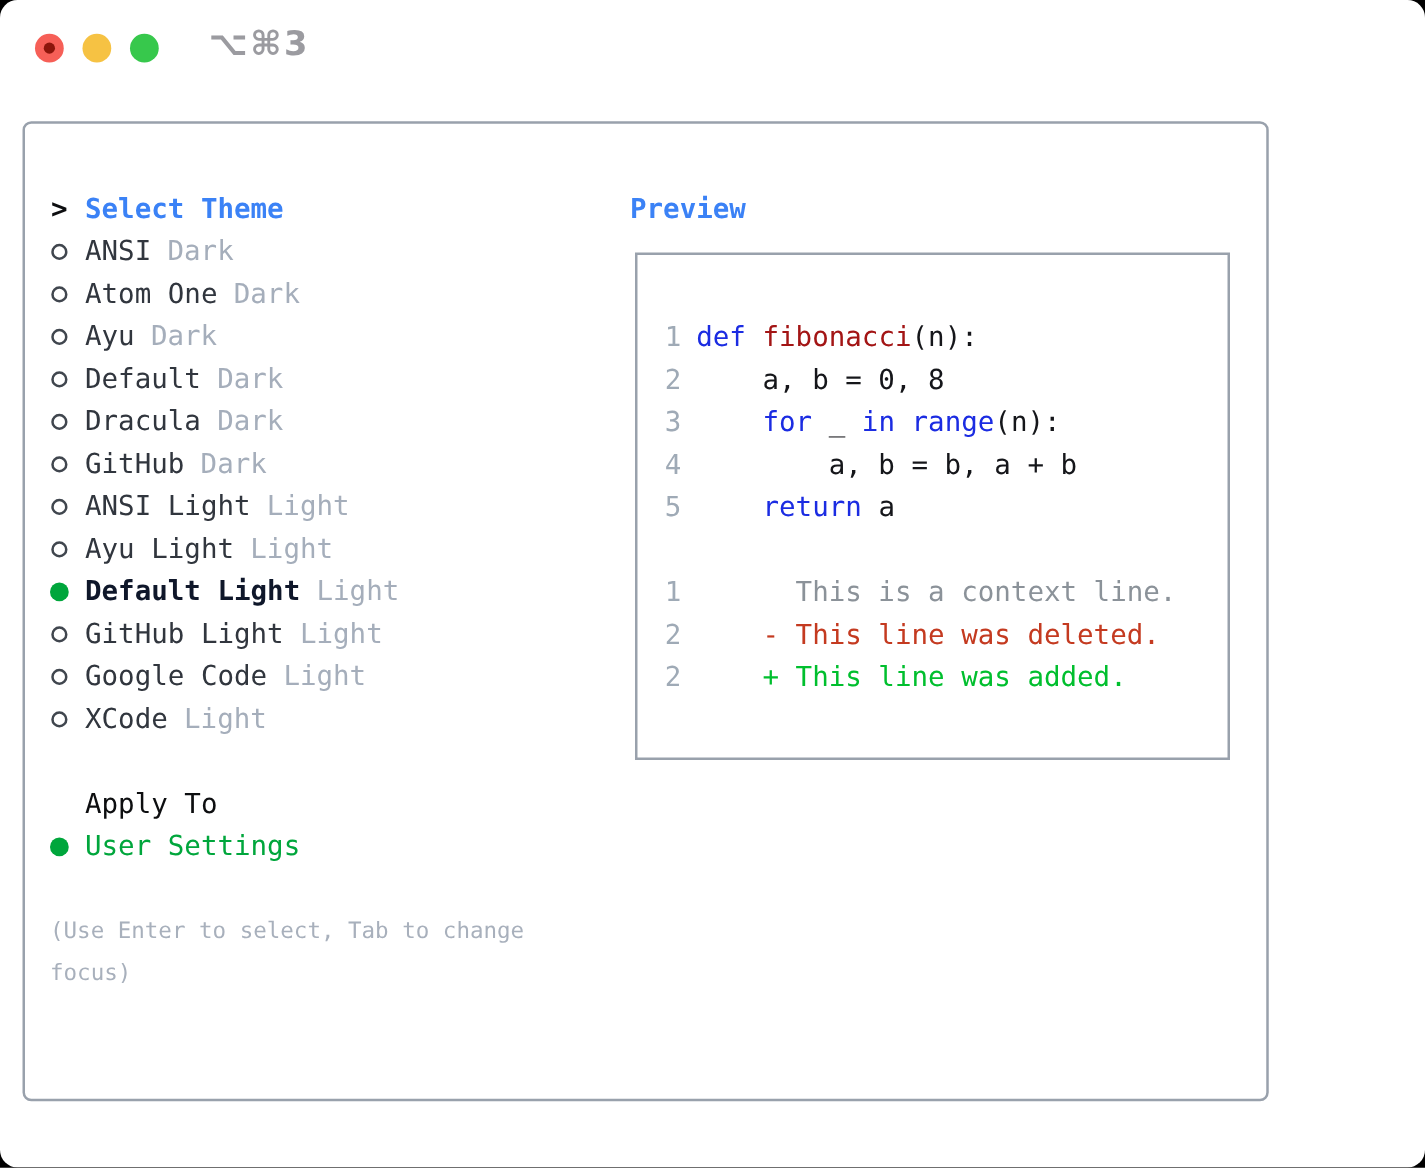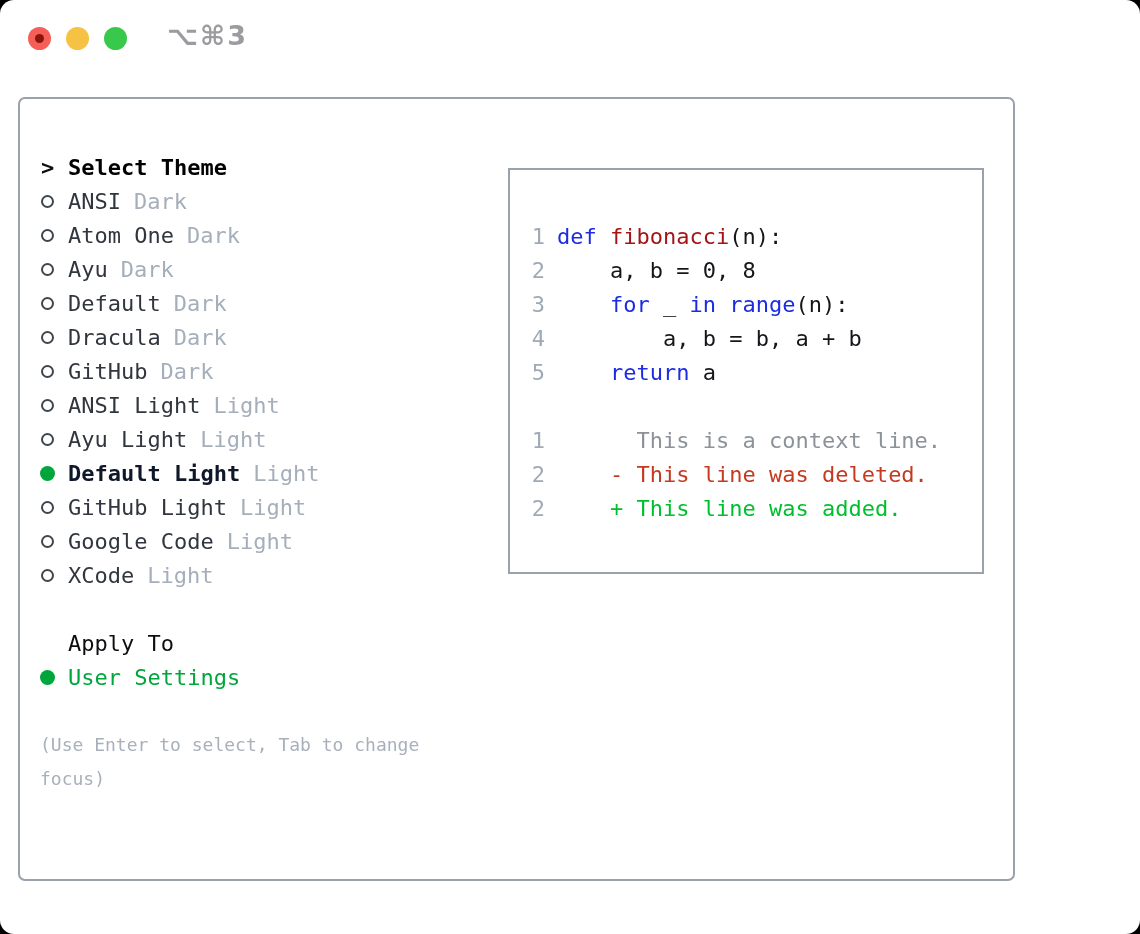--- a/index.html
+++ b/index.html
@@ -29,21 +29,21 @@
            border:2px solid #99a1ac; border-radius:7px; background:#fff; }
 
   .row { height:34px; display:flex; align-items:center; font-size:22px; white-space:pre; }
   .spacer { height:34px; }
 
   
   .left-col { position:absolute; left:20px; top:51px; width:450px; }
   .marker { width:15px; margin-right:13px; display:flex; align-items:center; justify-content:center; flex:0 0 15px; }
   .ring { width:13px; height:13px; border:2px solid #40464e; border-radius:50%; }
   .dot  { width:15px; height:15px; border-radius:50%; background:#00a63c; }
-  .hdr { font-weight:bold; color:#000000; }
+  .hdr { font-weight:bold; color:#3b82f6; }
   .prefix { font-weight:bold; color:#0d0e10; width:15px; margin-right:13px; flex:0 0 15px; text-align:center; }
   .iname { color:#31363e; }
   .ivariant { color:#a5aebb; margin-left:13px; }
   .item.selected .iname { color:#0f172a;font-weight:bold; }
   .opt-label { color:#31363e; }
   .opt.selected .opt-label { color:#00a63c; }
   .apply-hdr { color:#0d0e10; }
   .help { margin-top:0; width:432px; color:#a8b0bc; font-size:18px; line-height:34px; }
 
   
@@ -152,20 +152,21 @@
         <span class="marker"><span class="dot"></span></span>
         <span class="opt-label">User Settings</span>
       </div>
 
       <div class="spacer"></div>
 
       <div class="help">(Use Enter to select, Tab to change focus)</div>
     </div>
 
     <div class="right-col">
+      <div class="row"><span class="hdr">Preview</span></div>
 
       <div class="preview-box">
 
         <div class="codeline">
           <span class="ln">1</span><span class="kw">def</span><span class="pl"> </span><span class="fn">fibonacci</span><span class="pl">(n):</span>
         </div>
         <div class="codeline">
           <span class="ln">2</span><span class="pl">    a, b = 0, 8</span>
         </div>
         <div class="codeline">

